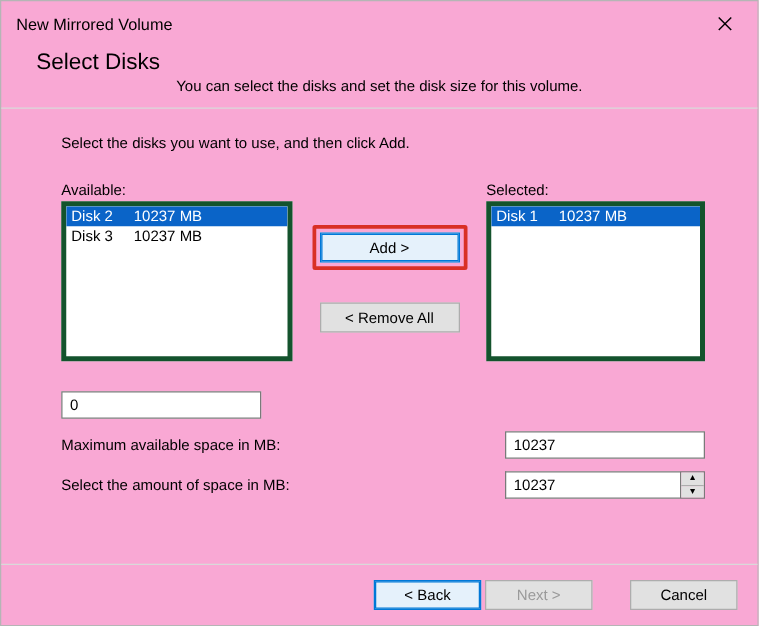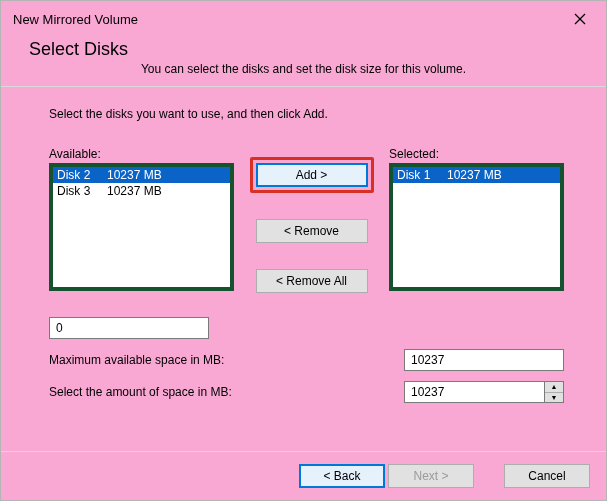--- a/index.html
+++ b/index.html
@@ -219,21 +219,20 @@
         <div class="listbox" id="available-list">
             <div class="list-item selected"><span class="c1">Disk 2</span><span>10237 MB</span></div>
             <div class="list-item"><span class="c1">Disk 3</span><span>10237 MB</span></div>
           </div>
       </div>
 
       <div class="btn-col">
         <div class="add-wrap">
           <button class="xfer-btn">Add &gt;</button>
         </div>
-        <button class="xfer-btn">&lt; Remove</button>
         <button class="xfer-btn">&lt; Remove All</button>
       </div>
 
       <div class="list-col selected">
         <div class="list-label">Selected:</div>
         <div class="listbox" id="selected-list">
             <div class="list-item selected"><span class="c1">Disk 1</span><span>10237 MB</span></div>
           </div>
       </div>
 

